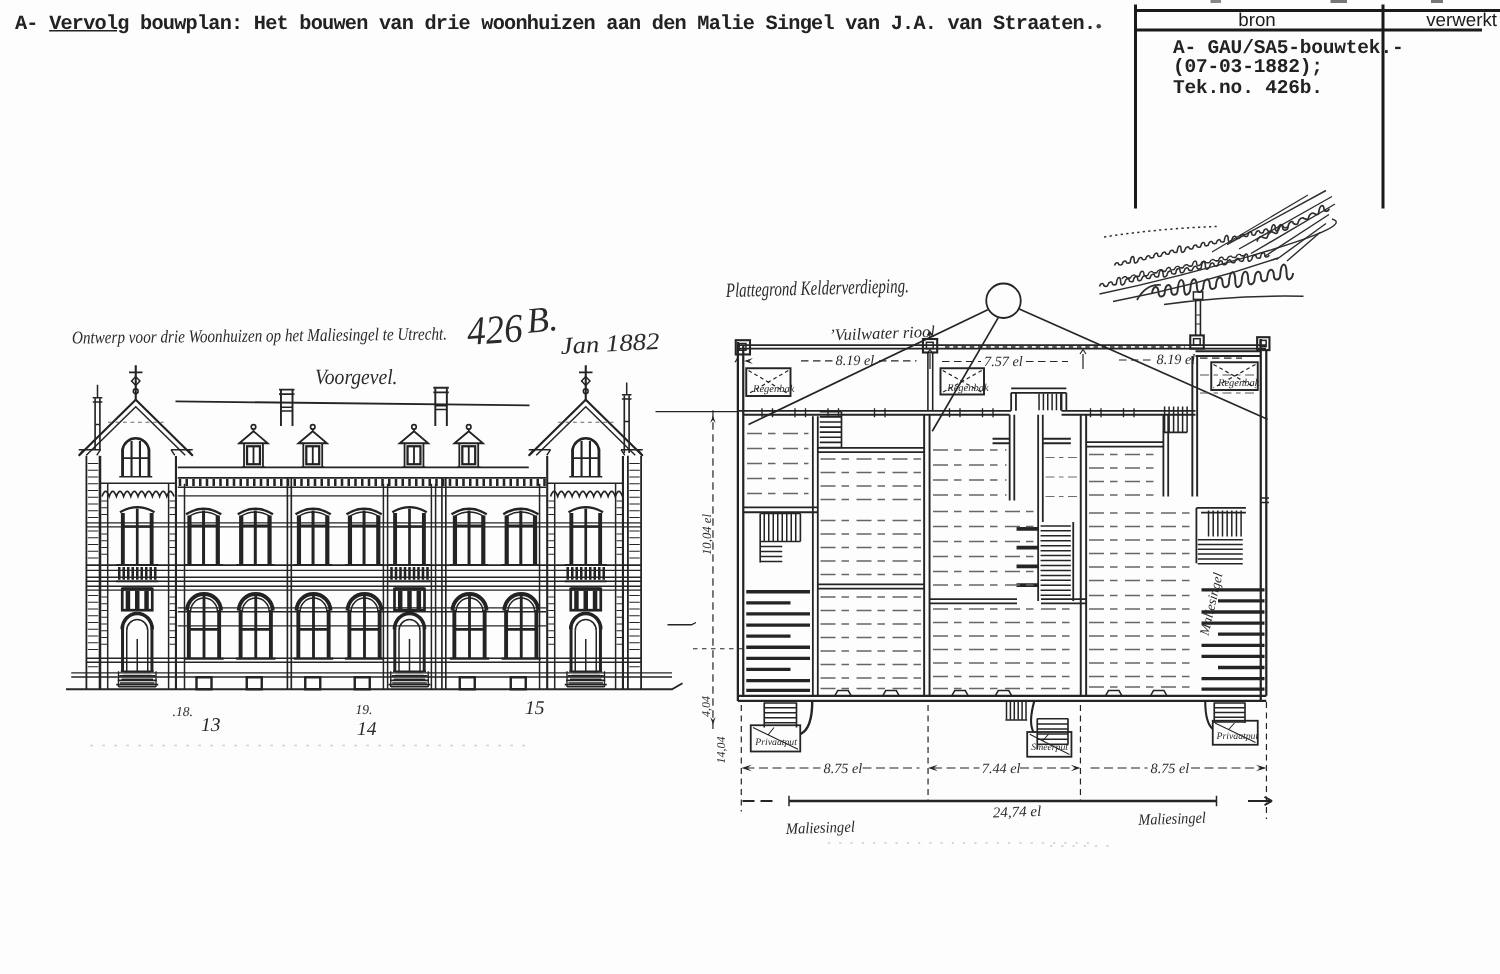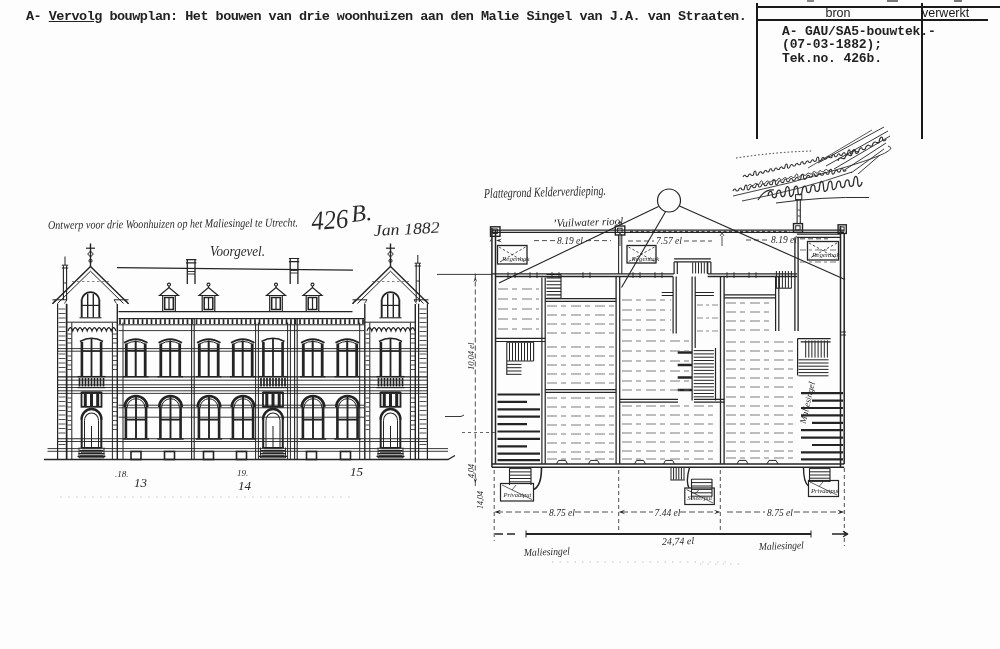--- a/index.html
+++ b/index.html
@@ -4,25 +4,25 @@
 html,body{margin:0;padding:0;width:1000px;height:649px;background:#fdfdfd;overflow:hidden}
 body{filter:grayscale(1)}
 body{position:relative;font-family:"Liberation Sans",sans-serif;color:#1c1c1c}
 .mono{font-family:"Liberation Mono",monospace;font-weight:bold;color:#222;white-space:nowrap}
 .abs{position:absolute}
 svg text{fill:#262626}
 .hw{font-family:"Liberation Serif",serif;font-style:italic;fill:#2a2a2a}
 </style></head>
 <body>
 
-<div class="mono abs" style="left:26px;top:9px;font-size:13.5px;letter-spacing:-0.52px">A- <span style="text-decoration:underline">Vervolg</span> bouwplan: Het bouwen van drie woonhuizen aan den Malie Singel van J.A. van Straaten.</div>
+<div class="mono abs" style="left:10px;top:9px;font-size:13.5px;letter-spacing:-0.52px">A- <span style="text-decoration:underline">Vervolg</span> bouwplan: Het bouwen van drie woonhuizen aan den Malie Singel van J.A. van Straaten.</div>
 
 <div class="abs" style="left:758px;top:5.5px;width:160px;text-align:center;font-size:12.5px;color:#1a1a1a">bron</div>
 
-<div class="abs" style="left:922px;top:5.5px;width:76px;text-align:left;font-size:12.5px;color:#1a1a1a">verwerkt</div>
+<div class="abs" style="left:922px;top:5.5px;width:76px;text-align:right;font-size:12.5px;color:#1a1a1a">verwerkt</div>
 
 <div class="abs" style="left:756px;top:3px;width:1.6px;height:136px;background:#1a1a1a"></div>
 
 <div class="abs" style="left:756px;top:6.2px;width:244px;height:1.5px;background:#1a1a1a"></div>
 
 <div class="abs" style="left:887px;top:0;width:11px;height:2px;background:#777"></div>
 <div class="abs" style="left:954px;top:0;width:8px;height:2px;background:#777"></div>
 <div class="abs" style="left:807px;top:0;width:7px;height:1.8px;background:#888"></div>
 
 <div class="abs" style="left:921px;top:3px;width:1.6px;height:136px;background:#1a1a1a"></div>

